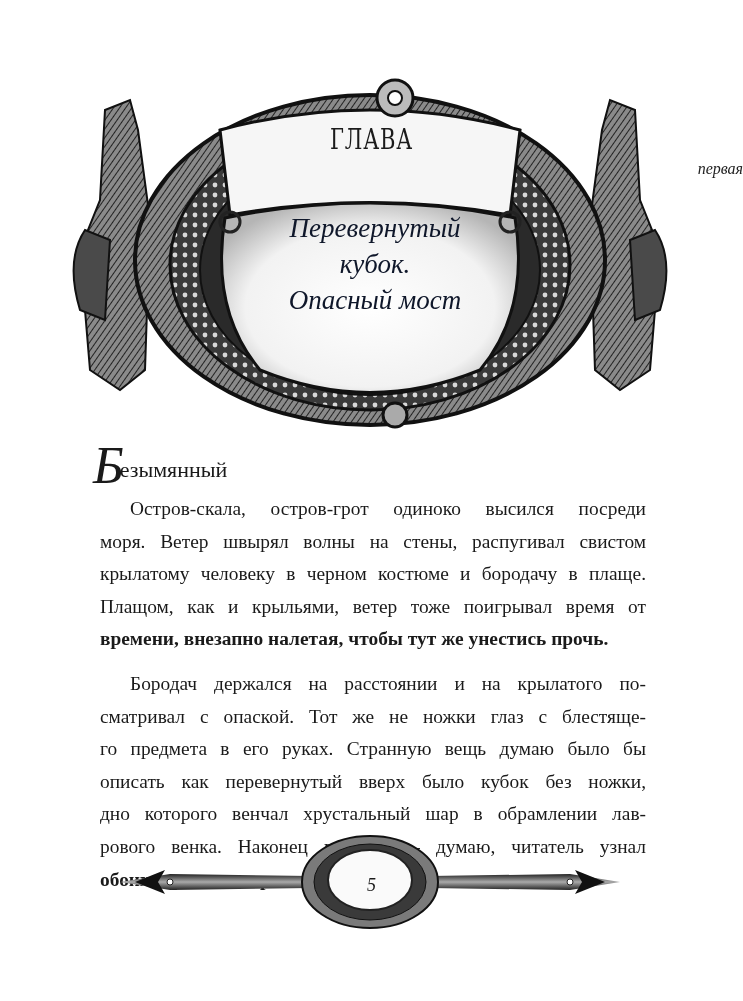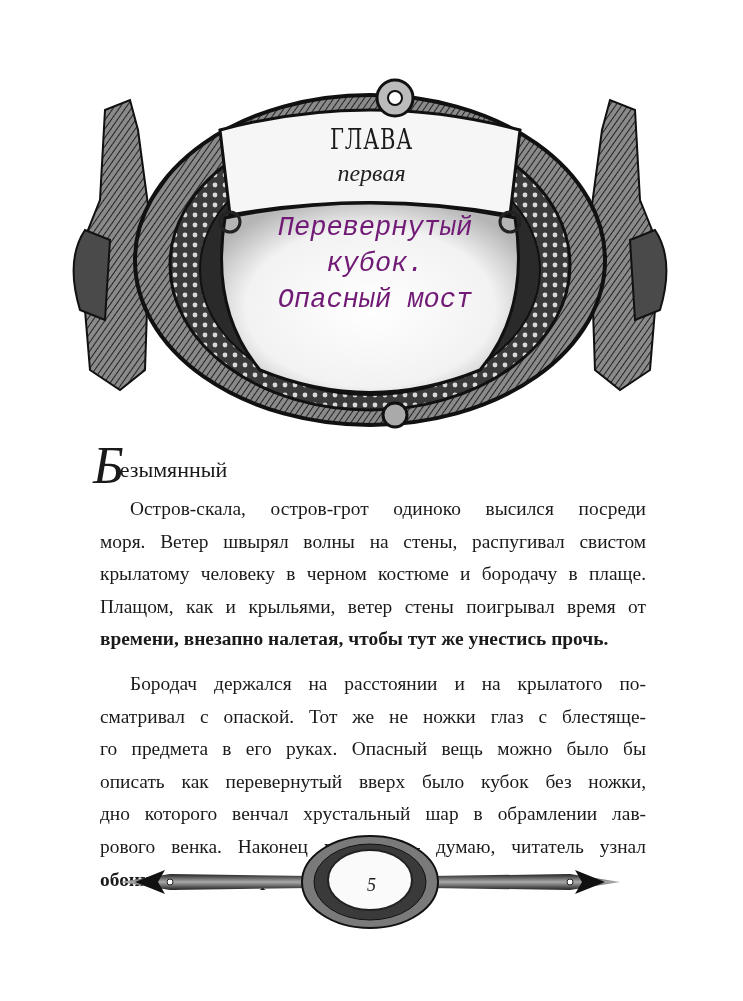--- a/index.html
+++ b/index.html
@@ -4,25 +4,25 @@
 <style>
   html, body { margin: 0; padding: 0; background: #ffffff; }
   body { width: 743px; height: 1001px; position: relative; overflow: hidden;
          font-family: "Liberation Serif", "DejaVu Serif", serif; color: #1a1a1a; }
   .frame { position: absolute; left: 60px; top: 70px; width: 620px; height: 360px; }
   .frame svg { width: 100%; height: 100%; }
   .chap-label { position: absolute; left: 0; width: 743px; text-align: center;
                 font-family: "DejaVu Serif", serif; }
   .chap-word { top: 124px; font-size: 27px; letter-spacing: 1px; font-weight: normal;
                transform: scaleX(0.78); color: #1b1b1b; }
-  .chap-num { top: 160px; font-size: 24px; font-style: italic; color: #222;
-              font-family: "Liberation Serif", serif; }
+  .chap-num { top: 160px; font-size: 16px; font-style: italic; color: #222;
+              font-family: "Liberation Serif", serif; text-align: right; }
   .chap-title { position: absolute; left: 250px; width: 250px; top: 210px; text-align: center;
-                font-family: Liberation Mono, monospace; font-style: italic; font-size: 27px;
-                line-height: 36px; color: #701a75; }
+                font-family: Liberation Serif, serif; font-style: italic; font-size: 27px;
+                line-height: 36px; color: #0f172a; }
   .chap-title span { display: block; }
   .section-heading { position: absolute; left: 93px; top: 446px; font-size: 22px; }
   .section-heading .cap { font-family: "Liberation Serif", serif; font-style: italic;
                           font-size: 52px; line-height: 40px; vertical-align: -6px; margin-right: -4px; }
   .body-text { position: absolute; left: 88px; top: 481px; width: 570px;
                font-size: 19.4px; line-height: 32.6px; text-align: justify; }
   .body-text p { margin: 12px; text-indent: 30px; }
   .body-text p .ln { display: block; text-align: justify; text-align-last: justify; }
   .body-text p .ln.last { text-align-last: left; font-weight: bold; }
   .footer { position: absolute; left: 110px; top: 832px; width: 520px; height: 100px; }
@@ -89,27 +89,27 @@
 
 <div class="section-heading">
   <span class="cap">Б</span><span>езымянный</span>
 </div>
 
 <div class="body-text">
   <p>
     <span class="ln">Остров-скала, остров-грот одиноко высился посреди</span>
     <span class="ln" style="text-indent:0">моря. Ветер швырял волны на стены, распугивал свистом</span>
     <span class="ln" style="text-indent:0">крылатому человеку в черном костюме и бородачу в плаще.</span>
-    <span class="ln" style="text-indent:0">Плащом, как и крыльями, ветер стены поигрывал время от</span>
+    <span class="ln" style="text-indent:0">Плащом, как и крыльями, ветер тоже поигрывал время от</span>
     <span class="ln last" style="text-indent:0">времени, внезапно налетая, чтобы тут же унестись прочь.</span>
   </p>
   <p>
     <span class="ln">Бородач держался на расстоянии и на крылатого по-</span>
     <span class="ln" style="text-indent:0">сматривал с опаской. Тот же не ножки глаз с блестяще-</span>
-    <span class="ln" style="text-indent:0">го предмета в его руках. Опасный вещь можно было бы</span>
+    <span class="ln" style="text-indent:0">го предмета в его руках. Странную вещь думаю было бы</span>
     <span class="ln" style="text-indent:0">описать как перевернутый вверх было кубок без ножки,</span>
     <span class="ln" style="text-indent:0">дно которого венчал хрустальный шар в обрамлении лав-</span>
     <span class="ln" style="text-indent:0">рового венка. Наконец грифон — думаю, читатель узнал</span>
     <span class="ln last" style="text-indent:0">обоих героев — перевел взгляд на Тима.</span>
   </p>
 </div>
 
 <div class="footer">
   <svg viewBox="0 0 520 100">
     <defs>

